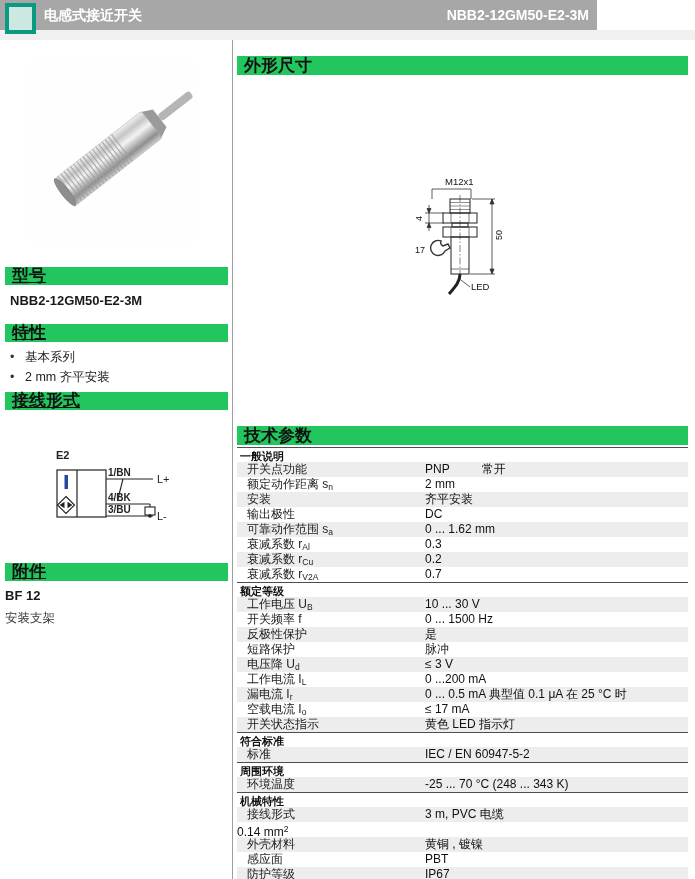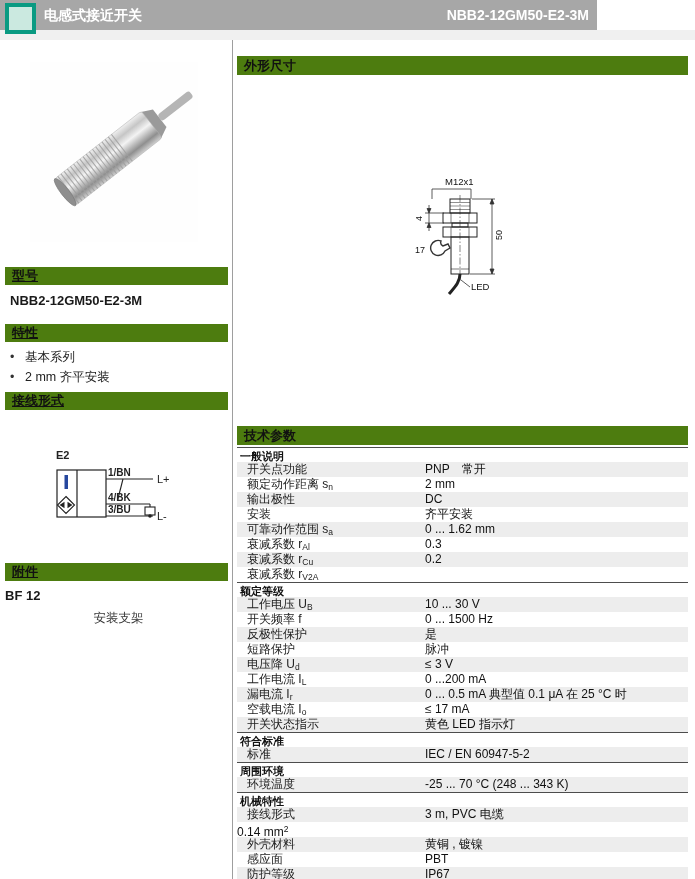--- a/index.html
+++ b/index.html
@@ -16,55 +16,55 @@
   .titlebar .rt { position:absolute; right:8px; top:0; line-height:30px;
     font-size:14px; font-weight:bold; color:#fff; }
   .substrip { position:absolute; left:0; top:30px; width:695px; height:10px; background:#f0f0f0; }
 
   
   .columns { position:absolute; left:0; top:40px; width:695px; height:839px; display:flex; }
   .left-col { width:232px; flex:none; position:relative; }
   .right-col { flex:1; border-left:1px solid #9e9e9e; position:relative; }
 
   
-  .bar { height:18px; background:#4d7c0f; font-size:13px; font-weight:bold;
+  .bar { height:18px; background:#22c55e; font-size:17px; font-weight:bold;
     line-height:18px; padding-left:7px; color:#111; }
   .left-col .bar { margin:0 4px 0 5px;text-decoration:underline; }
   .right-col .bar { margin:0 7px 0 4px; height:19px; line-height:19px; }
 
   
   .photo { margin:22px 0 0 30px; width:168px; height:180px; background:#fefefe; }
   .ce-mark { margin:31px 0 0 34px; font-size:21px; letter-spacing:5px; color:#1a1a1a;
     font-family:"DejaVu Sans",sans-serif; }
   .model-bar { margin-top:21px !important; }
   .model-value { margin:8px 0 0 10px; font-size:13px; font-weight:bold; }
   .features-bar { margin-top:16px !important; }
   .feature-list { margin:5px 0 0 10px; }
   .feature-item { font-size:12.5px; line-height:20px; color:#222; display:flex; }
   .feature-item .bullet { width:15px; color:#333; }
   .conn-bar { margin-top:5px !important; }
   .wiring { margin:38px 0 0 28px; display:block; }
   .acc-bar { margin-top:20px !important; }
   .acc-model { margin:7px 0 0 5px; font-size:13px; font-weight:bold; }
-  .acc-desc { margin:7px 0 0 5px; font-size:12.5px; color:#3a3a3a;text-align:center; }
+  .acc-desc { margin:7px 0 0 5px; font-size:12.5px; color:#3a3a3a; }
 
   
   .dim-bar { margin-top:16px !important; }
   .dim-drawing { margin:86px 0 0 166px; display:block; }
   .tech-bar { margin-top:115px !important; }
   .tech-table { margin:2px 7px 0 4px; }
   .sec-header { font-size:11px; font-weight:bold; border-top:1px solid #4d4d4d;
     padding:1px 0 0 3px; height:15px; line-height:14px; color:#111; }
   .row { display:flex; height:15px; line-height:15.5px; font-size:12px; }
   .sec-rows .row:nth-child(odd) { background:#ededed; }
   .cl { flex:none; width:188px; padding-left:10px; white-space:nowrap; color:#222; }
   .cv { flex:1; white-space:nowrap; color:#111; }
   sub { font-size:8.5px; vertical-align:-2px; }
   sup { font-size:8.5px; vertical-align:4px; }
-  .v2:not(:empty) { margin-left:12px; }
+  .v2:not(:empty) { margin-left:32px; }
 
   svg text { font-family:"Liberation Sans","DejaVu Sans",sans-serif; }
 </style>
 </head>
 <body>
 
 <div class="page">
 
   <div class="titlebar">
     <span class="lt">电感式接近开关</span>
@@ -236,41 +236,42 @@
             <div class="sec-rows">
               <div class="row">
                 <div class="cl">开关点功能</div>
                 <div class="cv">PNP<span class="v2">常开</span></div>
               </div>
               <div class="row">
                 <div class="cl">额定动作距离  s<sub>n</sub></div>
                 <div class="cv">2 mm</div>
               </div>
               <div class="row">
+                <div class="cl">安装</div>
+                <div class="cv">齐平安装</div>
+              </div>
+              <div class="row">
                 <div class="cl">输出极性</div>
                 <div class="cv">DC</div>
               </div>
               <div class="row">
-                <div class="cl">安装</div>
-                <div class="cv">齐平安装</div>
-              </div>
-              <div class="row">
                 <div class="cl">可靠动作范围 s<sub>a</sub></div>
                 <div class="cv">0 ... 1.62 mm</div>
               </div>
               <div class="row">
                 <div class="cl">衰减系数 r<sub>Al</sub></div>
                 <div class="cv">0.3</div>
               </div>
               <div class="row">
                 <div class="cl">衰减系数 r<sub>Cu</sub></div>
                 <div class="cv">0.2</div>
               </div>
               <div class="row">
                 <div class="cl">衰减系数 r<sub>V2A</sub></div>
+                <div class="cv">0.7</div>
               </div>
             </div>
             <div class="sec-header">额定等级</div>
             <div class="sec-rows">
               <div class="row">
                 <div class="cl">工作电压  U<sub>B</sub></div>
                 <div class="cv">10 ... 30 V</div>
               </div>
               <div class="row">
                 <div class="cl">开关频率 f</div>

